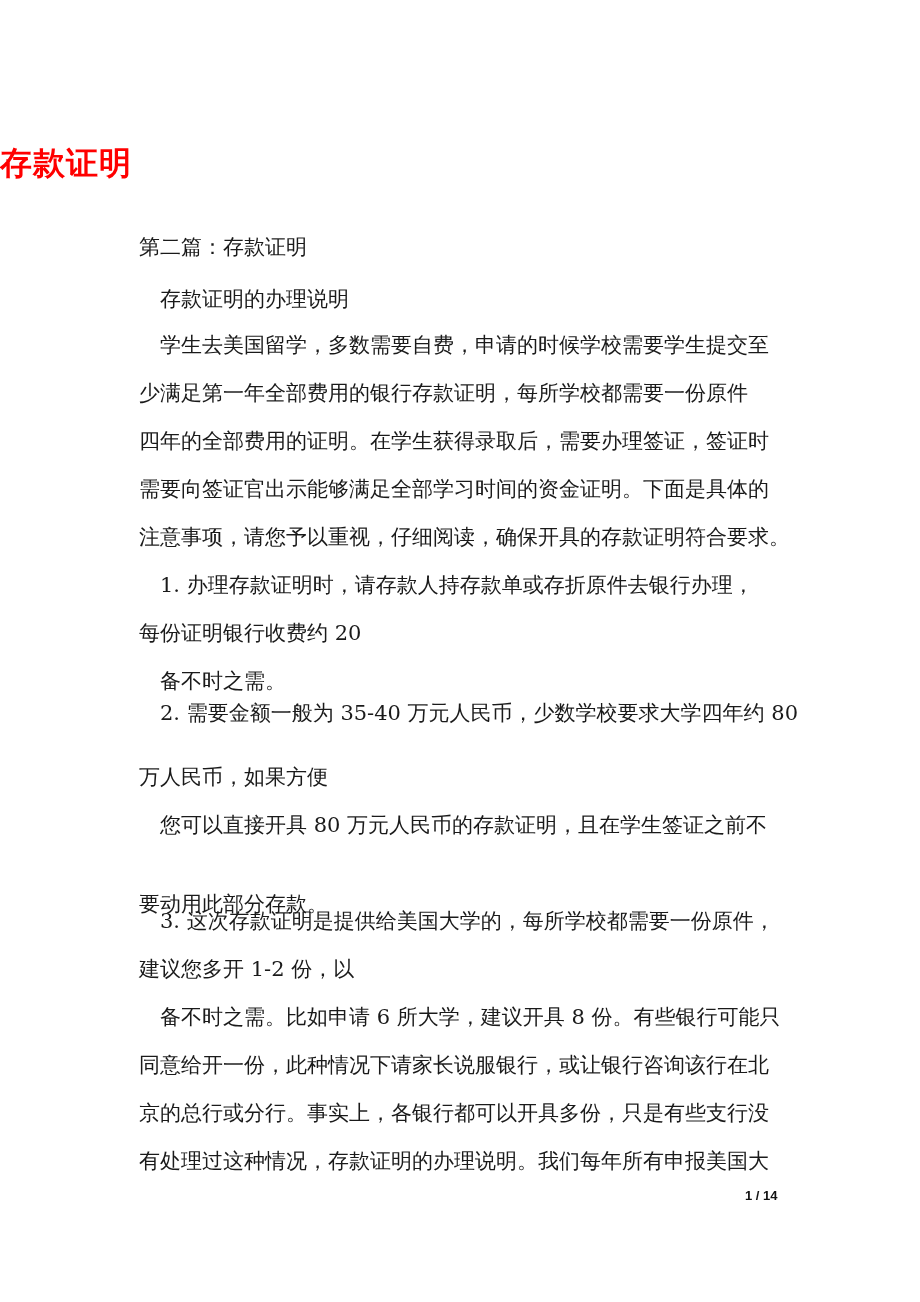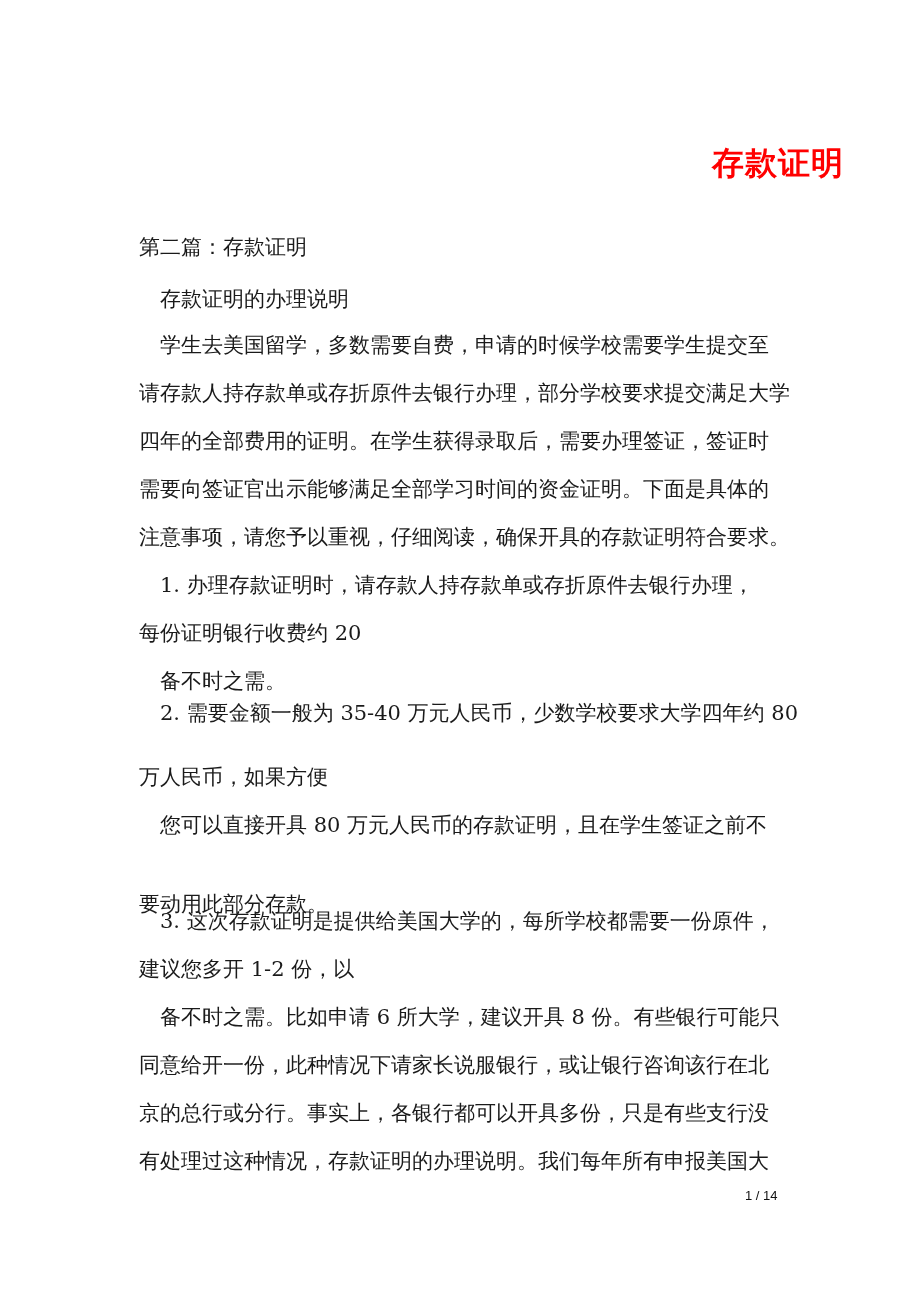--- a/index.html
+++ b/index.html
@@ -1,32 +1,32 @@
 <!DOCTYPE html>
 <html><head>
 <meta charset="utf-8">
 <style>
   html, body { margin: 0; padding: 0; background: #ffffff; }
   body { width: 920px; height: 1302px; position: relative; overflow: hidden; font-family: "DejaVu Serif", serif; color: #111; }
-  .title { position: absolute; top: 142px; left: 0; width: 844px; text-align: right; font-size: 32px; font-weight: bold; color: #ff0000; letter-spacing: 1px; }
+  .title { position: absolute; top: 142px; left: 0; width: 844px; text-align: left; font-size: 32px; font-weight: bold; color: #ff0000; letter-spacing: 1px; }
   .line { position: absolute; left: 0; font-size: 21px; line-height: 30px; white-space: nowrap; color: #1a1a1a; }
   .indent { left: 160px; text-align: right; }
   .flush { left: 139px; }
-  .page-num { position: absolute; top: 1188px; left: 745px; font-family: "Liberation Sans", sans-serif; font-size: 13px; font-weight: normal; color: #111; }
+  .page-num { position: absolute; top: 1188px; left: 745px; font-family: "Liberation Sans", sans-serif; font-size: 13px; font-weight: bold; color: #111; }
 </style>
 </head>
 <body>
 
 <div>
   <div class="title">存款证明</div>
 
   <div class="line flush" style="top:232px">第二篇：存款证明</div>
   <div class="line indent" style="top:284px">存款证明的办理说明</div>
   <div class="line indent" style="top:330px">学生去美国留学，多数需要自费，申请的时候学校需要学生提交至</div>
-  <div class="line flush" style="top:378px">请存款人持存款单或存折原件去银行办理，部分学校要求提交满足大学</div>
+  <div class="line flush" style="top:378px">少满足第一年全部费用的银行存款证明，每所学校都需要一份原件</div>
   <div class="line flush" style="top:426px">四年的全部费用的证明。在学生获得录取后，需要办理签证，签证时</div>
   <div class="line flush" style="top:474px">需要向签证官出示能够满足全部学习时间的资金证明。下面是具体的</div>
   <div class="line flush" style="top:522px">注意事项，请您予以重视，仔细阅读，确保开具的存款证明符合要求。</div>
   <div class="line indent" style="top:570px">1. 办理存款证明时，请存款人持存款单或存折原件去银行办理，</div>
   <div class="line flush" style="top:618px">每份证明银行收费约 20</div>
   <div class="line indent" style="top:666px">备不时之需。</div>
   <div class="line indent" style="top:698px">2. 需要金额一般为 35-40 万元人民币，少数学校要求大学四年约 80</div>
   <div class="line flush" style="top:762px">万人民币，如果方便</div>
   <div class="line indent" style="top:810px">您可以直接开具 80 万元人民币的存款证明，且在学生签证之前不</div>
   <div class="line flush" style="top:889px">要动用此部分存款。</div>

